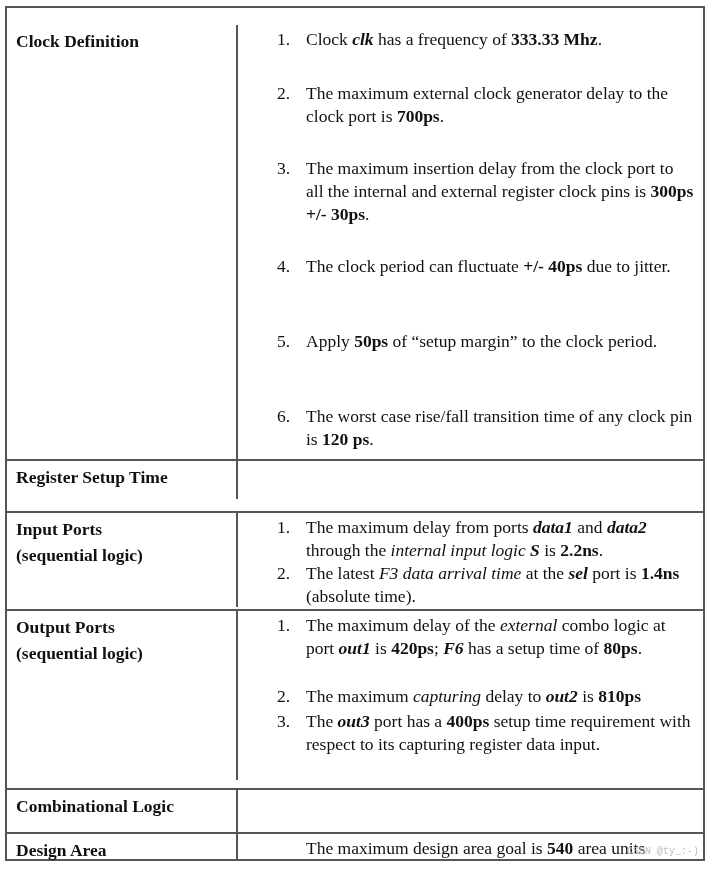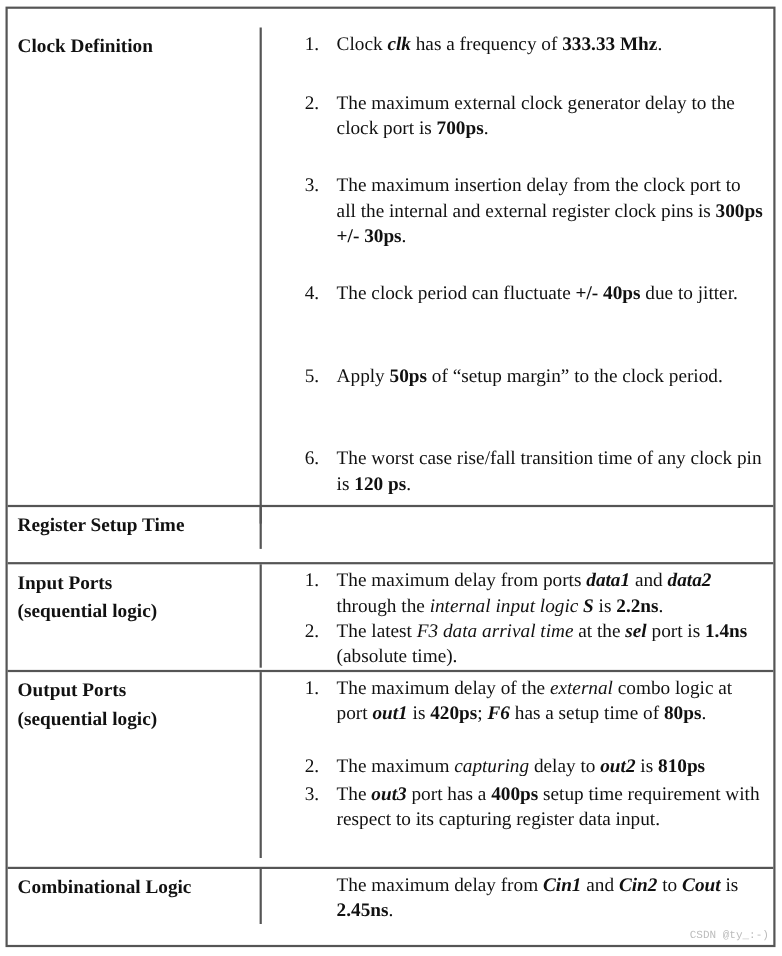--- a/index.html
+++ b/index.html
@@ -95,21 +95,24 @@
       </div>
       <div class="item" style="top:99px;">
         <span class="num">3.</span>
         <span class="txt">The <b><i>out3</i></b> port has a <b>400ps</b> setup time requirement with respect to its capturing register data input.</span>
       </div>
     </div>
   </div>
 
   <div class="row" style="top:780px;height:52px;">
     <div class="label">Combinational Logic</div>
+  </div>
+
+  <div class="row" style="top:824px;bottom:0;">
+    <div class="label">Design Area</div>
     <div class="content">
-      <span class="plain">The maximum delay from <b><i>Cin1</i></b> and <b><i>Cin2</i></b> to <b><i>Cout</i></b> is <b>2.45ns</b>.</span>
+      <span class="plain" style="white-space:nowrap;">The maximum design area goal is <b>540</b> area units</span>
     </div>
   </div>
-
 
 </div>
 
 <div class="watermark">CSDN @ty_:-)</div>
 
 </body></html>

